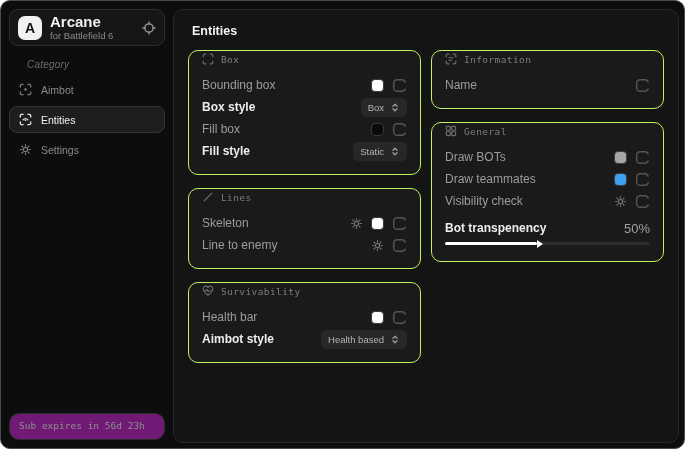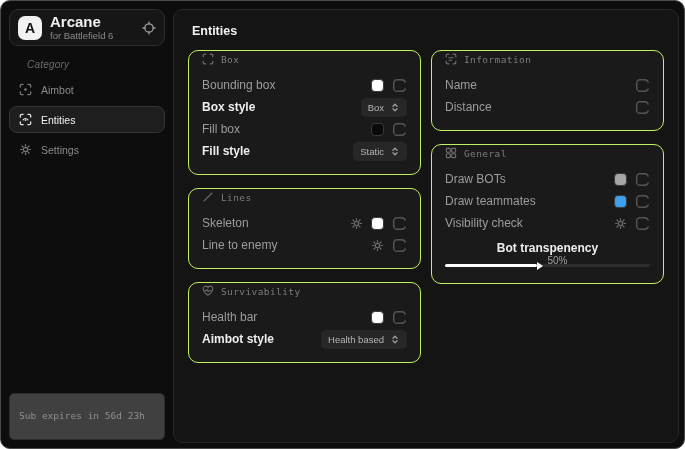--- a/index.html
+++ b/index.html
@@ -23,21 +23,21 @@
   .cat-label { color:#6c6c6c; font-size:10px; margin:13px 0 6px 18px; letter-spacing:.2px;font-style:italic; }
   .nav { display:flex; flex-direction:column; gap:3px; }
   .nav-item {
     display:flex; align-items:center; gap:9px; height:27px; padding:0 9px;
     border-radius:8px; border:1px solid transparent; color:#8b8b8b; font-size:10.5px; cursor:pointer;
   }
   .nav-item .icon { display:flex; color:#7a7a7a; }
   .nav-item.active { background:#1e1e1e; border-color:#353535; color:#f2f2f2; }
   .nav-item.active .icon { color:#e8e8e8; }
   .side-footer {
-    margin-top:auto; border:1px solid #2c2c2c; border-radius:5px; padding:16px 9px; background:#404040;
+    margin-top:auto; border:1px solid #2c2c2c; border-radius:10px; padding:6px 9px; background:#701a75;
   }
   .expiry { font-family:"DejaVu Sans Mono", monospace; color:#8f8f8f; font-size:9.5px; margin-bottom:2px; }
   .session { color:#dcdcdc; font-size:9.5px; font-weight:bold; }
   
   .main {
     flex:1; margin:8px 5px 5px 0; background:#141414; border:1px solid #282828;
     border-radius:10px; padding:12px 14px; overflow:hidden;
   }
   .page-title { color:#f2f2f2; font-size:12.5px; font-weight:bold; margin:2px 0 12px 4px; }
   .cols { display:flex; gap:10px; }
@@ -54,22 +54,22 @@
   .ctrls { display:flex; align-items:center; gap:8px; }
   .gear { color:#6e6e6e; display:flex; cursor:pointer; }
   .swatch { width:13px; height:13px; border-radius:4px; border:1px solid #3a3a3a; cursor:pointer; display:inline-block; }
   .cb { cursor:pointer; display:block; }
   .dd {
     display:flex; align-items:center; gap:6px; background:#272727; border:none; border-radius:5px;
     height:19px; padding:0 7px; color:#b5b5b5; font-size:9.5px; font-family:"Liberation Sans", sans-serif; cursor:pointer;
   }
   .dd .icon { display:flex; color:#9a9a9a; }
   .slider-sec { margin-top:7px; }
-  .slider-head { display:flex; justify-content:space-between; align-items:center; height:18px;flex-direction:column; }
-  .val { color:#a0a0a0; font-size:10px;margin-left:20px; }
+  .slider-head { display:flex; justify-content:space-between; align-items:center; height:18px; }
+  .val { color:#a0a0a0; font-size:13px;margin-left:20px; }
   .track { position:relative; height:3px; background:#2d2d2d; border-radius:2px; margin:5px 0 4px; cursor:pointer; }
   .fill { position:relative; height:3px; background:#ffffff; border-radius:2px; }
   .thumb {
     position:absolute; right:-6px; top:50%; transform:translateY(-50%);
     width:0; height:0; border-top:4px solid transparent; border-bottom:4px solid transparent; border-left:6px solid #ffffff;
   }
 </style>
 </head>
 <body>
 
@@ -288,28 +288,20 @@
             <span>Information</span>
           </div>
           <div class="row">
             <span class="lbl">Name</span>
             <span class="ctrls">
               <svg class="cb" width="15" height="15" viewBox="0 0 15 15" color="#545454">
                   <use href="#i-checkbox"></use>
                 </svg>
             </span>
           </div>
-          <div class="row">
-            <span class="lbl">Distance</span>
-            <span class="ctrls">
-              <svg class="cb" width="15" height="15" viewBox="0 0 15 15" color="#545454">
-                  <use href="#i-checkbox"></use>
-                </svg>
-            </span>
-          </div>
         </div>
 
         <div class="card">
           <div class="card-head">
             <span class="icon">
               <svg width="12" height="12" viewBox="0 0 14 14" fill="none" stroke="currentColor" stroke-width="1.3">
                 <rect x="1.6" y="1.6" width="4.6" height="4.6" rx="1"></rect>
                   <rect x="7.8" y="1.6" width="4.6" height="4.6" rx="1"></rect>
                 <rect x="1.6" y="7.8" width="4.6" height="4.6" rx="1"></rect>
                   <rect x="7.8" y="7.8" width="4.6" height="4.6" rx="1"></rect>

